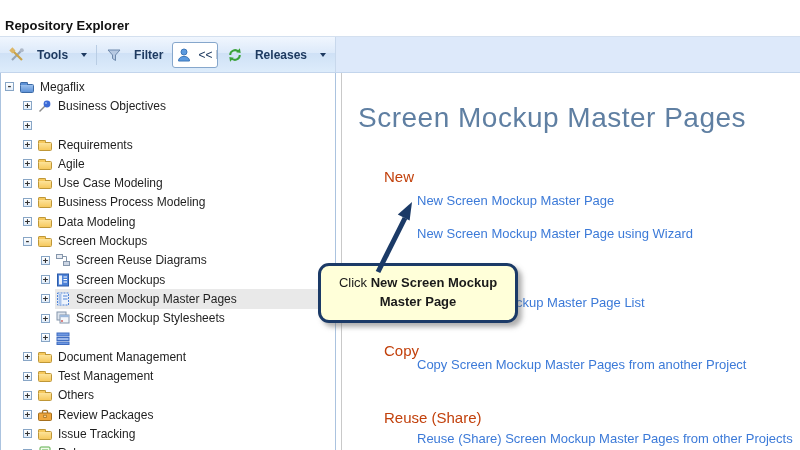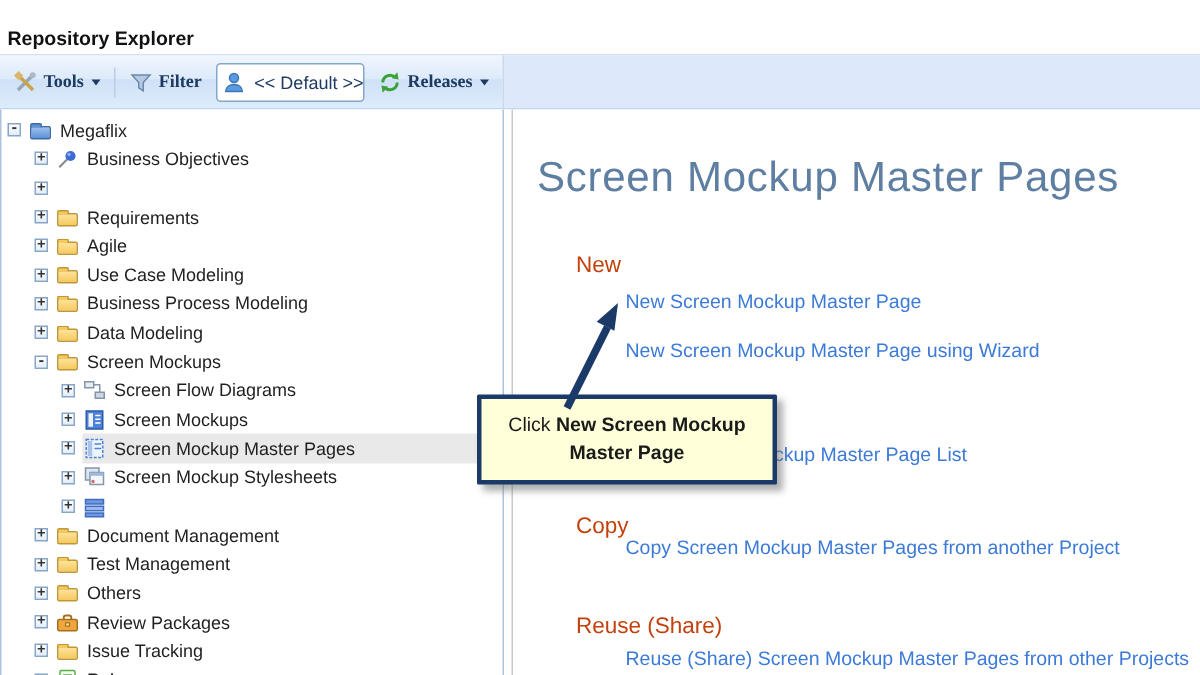--- a/index.html
+++ b/index.html
@@ -9,21 +9,21 @@
   .titlebar{height:21px;display:flex;align-items:center;padding-left:5px;background:#fff;
             border-bottom:1px solid #d4e0ef;}
   .titlebar .wtitle{font-size:13px;font-weight:bold;color:#111;}
 
   
   .toolbar{height:35px;display:flex;border-bottom:1px solid #c3d5ec;}
   .toolbar-left{width:336px;flex:none;display:flex;align-items:center;padding:0 4px;box-sizing:border-box;
       background:linear-gradient(#f0f6fe 0%,#ddeafa 45%,#cfe1f6 46%,#ddecfb 100%);
       border-right:1px solid #c8d8ec;}
   .toolbar-right{flex:1;background:#dde9fa;}
-  .tbtn{display:flex;align-items:center;gap:4px;padding:3px 5px;border-radius:3px;cursor:default;font-family:Liberation Serif, serif;}
+  .tbtn{display:flex;align-items:center;gap:12px;padding:3px 5px;border-radius:3px;cursor:default;}
   .tbtn .tlabel{font-size:12px;font-weight:700;color:#1e3a60;}
   .tarrow{width:0;height:0;border-left:3.5px solid transparent;border-right:3.5px solid transparent;
           border-top:4px solid #1e3a60;margin-left:1px;}
   .tsep{width:1px;height:20px;background:#b9cde4;margin:0 4px;flex:none;}
   .tico{width:16px;height:16px;flex:none;display:flex;}
   .tico svg{width:16px;height:16px;}
   .combo{display:flex;align-items:center;background:#fff;border:1px solid #86a7cc;border-radius:3px;
          height:24px;margin:0 4px;overflow:hidden;}
   .combo .tico{margin-left:3px;}
   .combo-text{font-size:12px;color:#1e3a60;padding:0 6px;width:92px;white-space:nowrap;}
@@ -55,21 +55,21 @@
   .icon-folder.blue{background:linear-gradient(#9cc1ee,#5e92d6);border-color:#3b6aa6;}
   .icon-folder.blue::before{background:#5e92d6;border-color:#3b6aa6;}
 
   
   .page-title{position:absolute;left:16px;top:29px;font-size:28px;color:#5f7fa2;letter-spacing:.5px;white-space:nowrap;}
   .sec-header{position:absolute;left:42px;font-size:15px;color:#c2410c;white-space:nowrap;}
   .plink{position:absolute;left:75px;font-size:13px;color:#3c7ad8;cursor:pointer;white-space:nowrap;text-decoration:none;}
 
   
   .callout{position:absolute;left:318px;top:248px;width:170px;padding:8px 12px;z-index:30;
-           background:#ffffd9;border:3px solid #1b3a67;border-radius:1px;
+           background:#ffffd9;border:3px solid #1b3a67;border-radius:11px;
            box-shadow:4px 4px 5px rgba(110,110,110,.55);
            font-size:13px;color:#1a1a1a;text-align:center;line-height:1.45;}
   .callout b{font-weight:bold;}
   .arrow-overlay{position:absolute;left:0;top:0;z-index:31;pointer-events:none;}
 </style>
 </head>
 <body>
 
 <div id="app">
 
@@ -221,21 +221,21 @@
       <div class="tree-row lvl2">
         <span class="expander">+</span>
         <span class="selwrap">
             <span class="ticon">
           <svg viewBox="0 0 16 16">
                 <rect x="1.5" y="2.5" width="6" height="4" fill="#e7ebf2" stroke="#8596ab"></rect>
                 <rect x="8.5" y="9.5" width="6" height="4" fill="#cdd6e4" stroke="#8596ab"></rect>
                 <path d="M7.5 4.5h4v5" fill="none" stroke="#8596ab"></path>
               </svg>
             </span>
-        <span class="tlabel">Screen Flow Diagrams</span>
+        <span class="tlabel">Screen Reuse Diagrams</span>
           </span>
       </div>
 
       <div class="tree-row lvl2">
         <span class="expander">+</span>
         <span class="selwrap">
             <span class="ticon">
           <svg viewBox="0 0 16 16">
                 <rect x="2.5" y="2" width="11" height="12" fill="#4d82d8" stroke="#2c5ba8"></rect>
                 <rect x="4" y="3.5" width="3" height="9" fill="#fff" opacity=".9"></rect>

